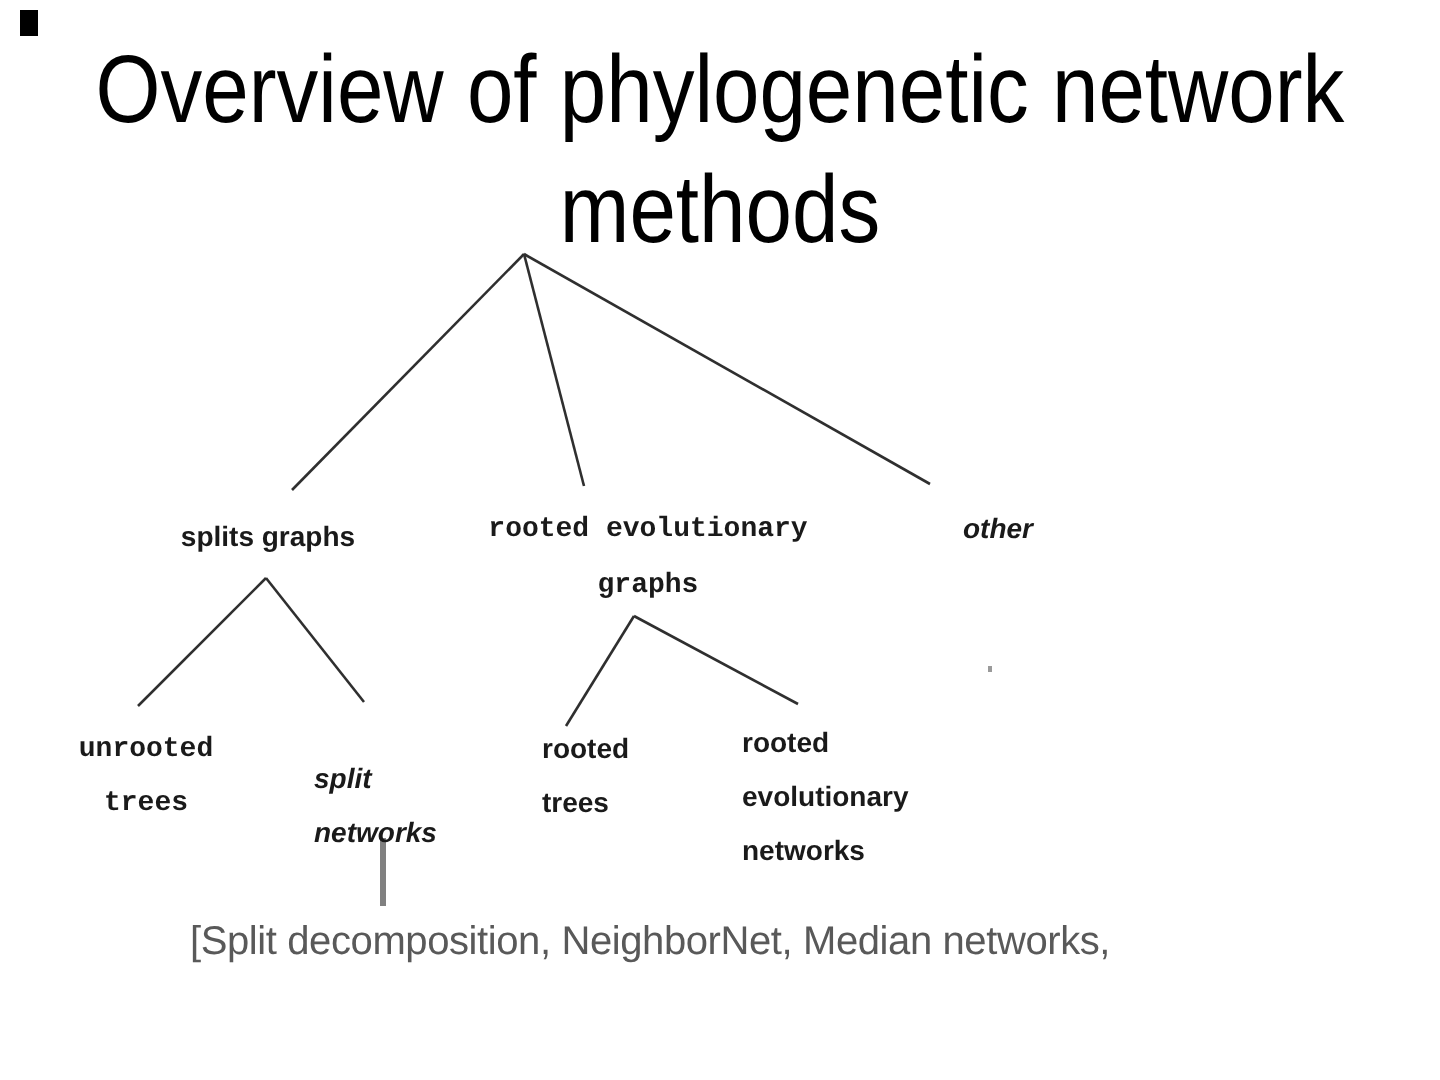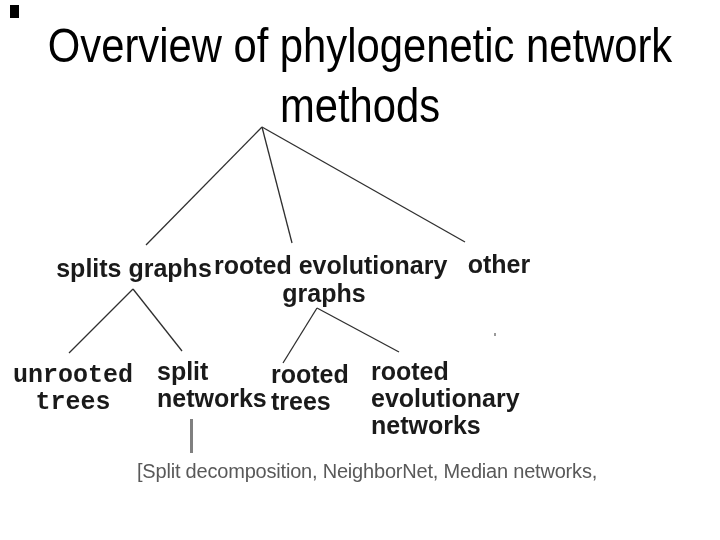--- a/index.html
+++ b/index.html
@@ -40,45 +40,45 @@
   svg.edges line.edge {
     stroke: var(--color-edge, #2f2f2f);
     stroke-width: 1.3;
   }
   svg.edges line.connector {
     stroke: var(--color-connector, #808080);
     stroke-width: 3;
   }
   .node-label {
     position: absolute;
-    font-size: 25px;
+    font-size: 14px;
     line-height: 27px;
     font-weight: bold;
     color: var(--color-node-label, #1a1a1a);
     white-space: nowrap;
   }
   .node-label .n-line { display: block; }
   .node-label.centered { text-align: center; }
   .lab-splits-graphs { left: 34px;  top: 255px; width: 200px; }
-  .lab-rooted-evolutionary-models { left: 214px; top: 251px; width: 220px; line-height: 28px; }
-  .lab-other { left: 449px; top: 251px; width: 100px; }
+  .lab-rooted-evolutionary-models { left: 214px; top: 251px; width: 220px; line-height: 28px; font-family: Liberation Mono, monospace; }
+  .lab-other { left: 449px; top: 251px; width: 100px; font-style: italic; }
   .lab-unrooted-trees { left: 13px;  top: 362px; width: 120px; font-family: Liberation Mono, monospace; }
-  .lab-split-networks { left: 157px; top: 358px; }
+  .lab-split-networks { left: 157px; top: 376px; font-style: italic; }
   .lab-rooted-trees   { left: 271px; top: 361px; }
   .lab-rooted-evolutionary-networks { left: 371px; top: 358px; }
   .annotation {
     position: absolute;
     left: 95px; top: 457px;
     font-size: 20px;
     line-height: 28px;
     color: var(--color-annotation-text, #595959);
     white-space: nowrap;
     letter-spacing: -0.2px;
   }
-  .annotation .a-line { display: block; margin-left: 42px; }
+  .annotation .a-line { display: block; }
   .speck {
     position: absolute;
     left: 494px; top: 333px; width: 2px; height: 3px;
     background: #9a9a9a;
   }
 </style>
 </head>
 <body>
 
 <div class="slide">

